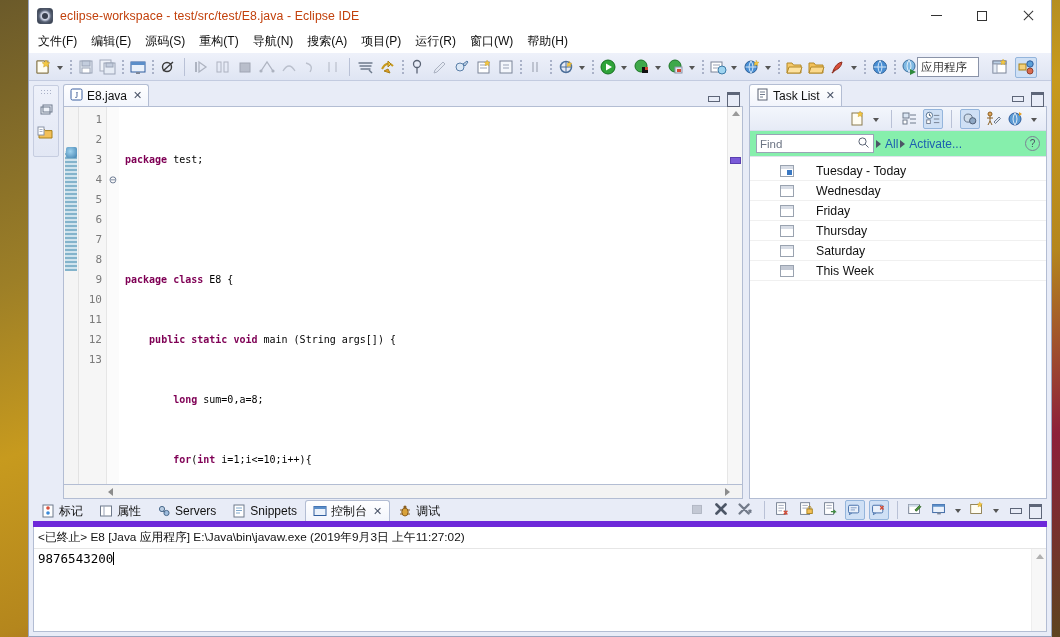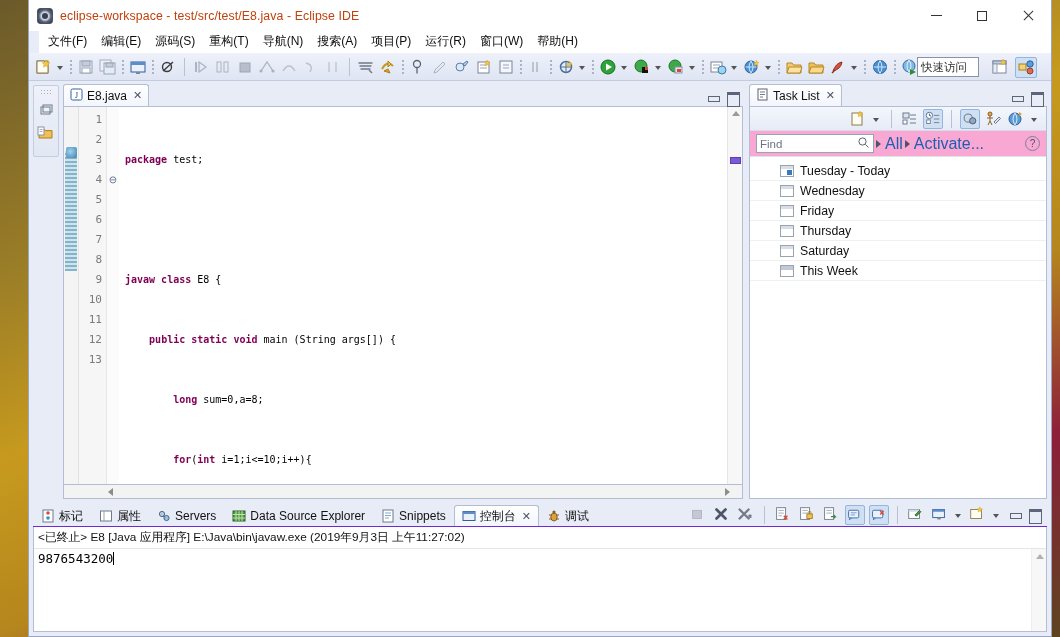--- a/index.html
+++ b/index.html
@@ -59,21 +59,20 @@
   }
   .wb-cls::before { transform: rotate(45deg); }
   .wb-cls::after  { transform: rotate(-45deg); }
 
   
   #menubar {
     height: 22px; background: #ffffff;
     display: flex; align-items: center; padding-left: 2px;
     flex: none;
     border-bottom: 1px solid #ffffff;
-    margin-left: 10px;
   }
   .menu-item {
     font-size: 12px; color: #0d0d0d; padding: 2px 7px 3px 7px;
     white-space: nowrap; line-height: 15px;
   }
 
   
   #toolbar {
     height: 28px; flex: none;
     background: linear-gradient(#eef1fa, #dfe5f3);
@@ -219,51 +218,51 @@
   #tl-toolbar {
     height: 24px; display:flex; align-items:center; justify-content:flex-end;
     gap:3px; padding-right:5px;
     background: linear-gradient(#f3f6fc,#e6ebf6);
     border-bottom: 1px solid #d6dcea;
   }
   .tlbi { width: 20px; height: 20px; border-radius:2px; position:relative; }
   .tlbi.on { background:#cfe0f5; border:1px solid #94b5dc; }
   #tl-find {
     height: 26px; display:flex; align-items:center; gap:2px; padding: 3px 6px 3px 6px;
-    background: #f9a8d4; border-bottom: 1px solid #dfe3ec;
+    background: #86efac; border-bottom: 1px solid #dfe3ec;
   }
   #find-box {
     width: 118px; height: 19px; border: 1px solid #9aa3b6; background:#fff;
     display:flex; align-items:center; padding: 0 3px;
     font-size: 11.5px; color:#6d7584;
   }
   #find-box .mag { margin-left:auto; }
-  .filter-link { font-size: 16px; color: #1c5fb0; white-space: nowrap; }
+  .filter-link { font-size: 12px; color: #1c5fb0; white-space: nowrap; }
   .tri { width:0;height:0;border-top:4px solid transparent;border-bottom:4px solid transparent;border-left:5px solid #4c5566; margin-right:2px;}
   .help-q {
     margin-left:auto; width:15px;height:15px;border-radius:50%;
     border:1px solid #7a8294; font-size:10px; color:#4a5162; text-align:center; line-height:13px;
   }
   #tl-items { flex:1; overflow:hidden; padding-top: 4px; }
   .tl-row {
-    height: 20px; display:flex; align-items:center; gap:6px;
+    height: 20px; display:flex; align-items:center; gap:22px;
     padding-left: 30px; font-size: 12.3px; color:#111;
     border-bottom: 1px solid #f0f0f0;
   }
   .cal-ico { width: 14px; height: 12px; border:1px solid #9aa3b0; background:#fff; position:relative; flex:none;}
   .cal-ico::before { content:""; position:absolute; left:0;top:0;right:0;height:3px; background:#d8dde6;}
   .cal-ico.today::after { content:""; position:absolute; right:1px; bottom:1px; width:5px;height:5px; background:#3a78c2;}
   .cal-ico.week { background:#fff; }
   .cal-ico.week::before { height:4px; background:#c3c9d4; }
 
   
   #bottom { flex: 1; margin: 6px 4px 4px 4px; display: flex; flex-direction: column; min-height: 0; }
   #btabrow {
     height: 22px; display: flex; align-items: flex-end; position: relative;
-    border-bottom: 1px solid #6d28d9;
+    border-bottom: 6px solid #6d28d9;
   }
   .btab {
     height: 21px; display: flex; align-items:center; gap:4px; padding: 0 7px;
     font-size: 12px; color: #111; border: 1px solid transparent; border-bottom:none;
     white-space: nowrap;
   }
   .btab.active {
     background: linear-gradient(#ffffff,#f2f5fc);
     border-color: #b3bdd3;
     border-top-left-radius:3px; border-top-right-radius:3px;margin-top:36px;
@@ -542,21 +541,21 @@
       <span class="tb-dotsep"></span>
       <span class="tbi">
         <svg width="20" height="20" viewBox="0 0 20 20">
             <circle cx="9" cy="9" r="6" fill="#7fb9e3" stroke="#3b6f9e"></circle>
             <path d="M9 3 q4 6 0 12 q-4-6 0-12" fill="none" stroke="#e3f0fa"></path>
             <path d="M10 12 l6 3 -6 3z" fill="#2f8a3a"></path>
           </svg>
       </span>
     </div>
 
-    <div id="quick-access">快速访问</div>
+    <div id="quick-access">应用程序</div>
 
     <span class="persp-btn a">
       <svg width="22" height="21" viewBox="0 0 22 21">
           <rect x="4" y="4" width="13" height="12" fill="#fff" stroke="#7b8498"></rect>
           <rect x="4" y="4" width="13" height="3" fill="#bcd0e6" stroke="#7b8498"></rect>
           <rect x="4" y="7" width="4" height="9" fill="#e6edf6" stroke="#9aa3b6"></rect>
           <path d="M14 2 l1 2 2 .3-1.5 1.4.4 2-1.9-1-1.9 1 .4-2L11.5 4.3 13.5 4z" fill="#f5c842" stroke="#c79a1e" stroke-width=".4"></path>
         </svg>
     </span>
     <span class="persp-btn b">
@@ -639,21 +638,21 @@
             <div>&nbsp;</div>
               <div>&nbsp;</div>
               <div>&nbsp;</div>
               <div>&nbsp;</div>
               <div>&nbsp;</div>
           </div>
 
           <div id="code">
             <div class="ln"><span class="kw">package</span> test;</div>
             <div class="ln">&nbsp;</div>
-            <div class="ln"><span class="kw">javaw class</span> E8 {</div>
+            <div class="ln"><span class="kw">package class</span> E8 {</div>
             <div class="ln">    <span class="kw">public static void</span> main (String args[]) {</div>
             <div class="ln">        <span class="kw">long</span> sum=0,a=8;</div>
             <div class="ln">        <span class="kw">for</span>(<span class="kw">int</span> i=1;i&lt;=10;i++){</div>
             
             
             
             
             
             
             
@@ -811,30 +810,20 @@
                 <circle cx="5" cy="5" r="2.6" fill="#b9cde3" stroke="#4a6a8c"></circle>
                 <circle cx="9.5" cy="9" r="2.6" fill="#9fbdde" stroke="#4a6a8c"></circle>
                 <path d="M6 7 l2.2 1.2" stroke="#4a6a8c"></path>
               </svg>
           </span>
           <span>Servers</span>
         </div>
         <div class="btab">
           <span class="btab-icon">
             <svg width="14" height="14" viewBox="0 0 14 14">
-                <rect x="1" y="2" width="12" height="10" fill="#4f9a3f" stroke="#2c6022"></rect>
-                <path d="M4 2 v10 M7 2 v10 M10 2 v10" stroke="#bfe3b4"></path>
-                <path d="M1 5.5 h12 M1 9 h12" stroke="#bfe3b4"></path>
-              </svg>
-          </span>
-          <span>Data Source Explorer</span>
-        </div>
-        <div class="btab">
-          <span class="btab-icon">
-            <svg width="14" height="14" viewBox="0 0 14 14">
                 <rect x="2" y="1" width="10" height="12" fill="#fff" stroke="#6f7a8c"></rect>
                 <path d="M4 4h6M4 6.5h6M4 9h4" stroke="#7fa8cc"></path>
               </svg>
           </span>
           <span>Snippets</span>
         </div>
         <div class="btab active">
           <span class="btab-icon">
             <svg width="14" height="14" viewBox="0 0 14 14">
                 <rect x="1" y="2.5" width="12" height="9" fill="#eaf1fb" stroke="#2f5d9e"></rect>

